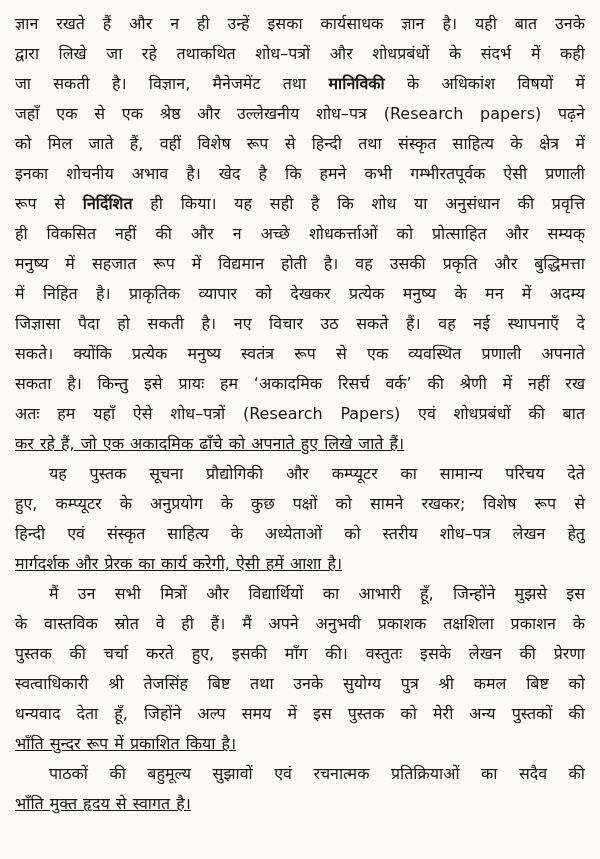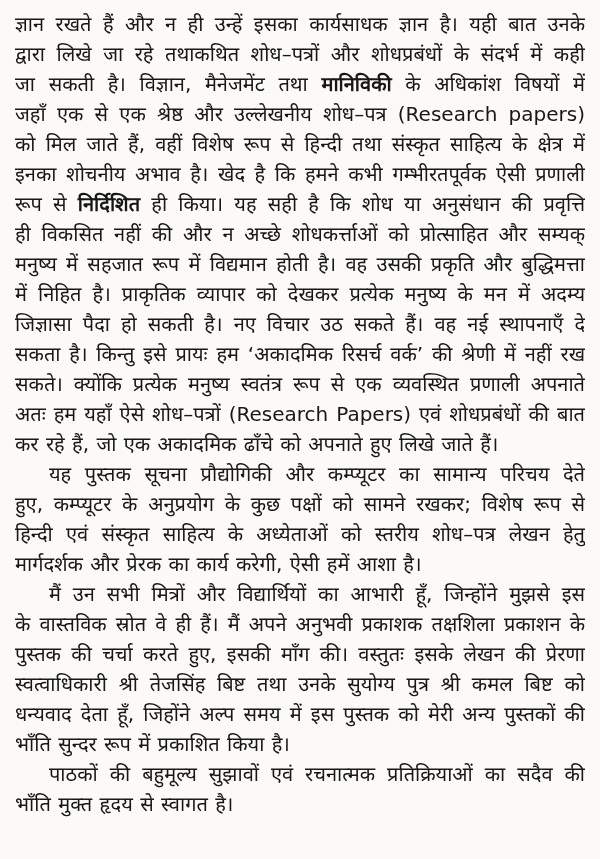--- a/index.html
+++ b/index.html
@@ -11,35 +11,36 @@
     height: 859px;
     background: #fbfaf7;
     overflow: hidden;
   }
   .page {
     box-sizing: border-box;
     width: 600px;
     height: 859px;
     padding: 9px 15px 0 15px;
     font-family: "DejaVu Sans", "Liberation Sans", sans-serif;
-    font-size: 20px;
+    font-size: 16px;
     line-height: 30px;
     color: #171717;
     -webkit-font-smoothing: antialiased;
   }
   .ln {
     height: 30px;
     overflow: hidden;
     text-align: justify;
     text-align-last: justify;
     word-spacing: 1px;
   }
   .ln.pe {          
     text-align: center;
     text-align-last: left;
+    text-decoration: underline;
   }
   .ln.pi {          
     padding-left: 34px;
   }
   .b {
     font-weight: 700;
     margin-top: 21px;
   }
 </style>
 </head>
@@ -50,22 +51,22 @@
   <div class="ln"><span>द्वारा लिखे जा रहे तथाकथित शोध–पत्रों और शोधप्रबंधों के संदर्भ में कही</span></div>
   <div class="ln"><span>जा सकती है। विज्ञान, मैनेजमेंट तथा </span><span class="b">मानिविकी</span><span> के अधिकांश विषयों में</span></div>
   <div class="ln"><span>जहाँ एक से एक श्रेष्ठ और उल्लेखनीय शोध–पत्र (Research papers) पढ़ने</span></div>
   <div class="ln"><span>को मिल जाते हैं, वहीं विशेष रूप से हिन्दी तथा संस्कृत साहित्य के क्षेत्र में</span></div>
   <div class="ln"><span>इनका शोचनीय अभाव है। खेद है कि हमने कभी गम्भीरतपूर्वक ऐसी प्रणाली</span></div>
   <div class="ln"><span>रूप से </span><span class="b">निर्दिशित</span><span> ही किया। यह सही है कि शोध या अनुसंधान की प्रवृत्ति</span></div>
   <div class="ln"><span>ही विकसित नहीं की और न अच्छे शोधकर्त्ताओं को प्रोत्साहित और सम्यक्</span></div>
   <div class="ln"><span>मनुष्य में सहजात रूप में विद्यमान होती है। वह उसकी प्रकृति और बुद्धिमत्ता</span></div>
   <div class="ln"><span>में निहित है। प्राकृतिक व्यापार को देखकर प्रत्येक मनुष्य के मन में अदम्य</span></div>
   <div class="ln"><span>जिज्ञासा पैदा हो सकती है। नए विचार उठ सकते हैं। वह नई स्थापनाएँ दे</span></div>
+  <div class="ln"><span>सकते। क्योंकि प्रत्येक मनुष्य स्वतंत्र रूप से एक व्यवस्थित प्रणाली अपनाते</span></div>
   <div class="ln"><span>सकता है। किन्तु इसे प्रायः हम ‘अकादमिक रिसर्च वर्क’ की श्रेणी में नहीं रख</span></div>
-  <div class="ln"><span>सकते। क्योंकि प्रत्येक मनुष्य स्वतंत्र रूप से एक व्यवस्थित प्रणाली अपनाते</span></div>
   <div class="ln"><span>अतः हम यहाँ ऐसे शोध–पत्रों (Research Papers) एवं शोधप्रबंधों की बात</span></div>
   <div class="ln pe"><span>कर रहे हैं, जो एक अकादमिक ढाँचे को अपनाते हुए लिखे जाते हैं।</span></div>
   <div class="ln pi"><span>यह पुस्तक सूचना प्रौद्योगिकी और कम्प्यूटर का सामान्य परिचय देते</span></div>
   <div class="ln"><span>हुए, कम्प्यूटर के अनुप्रयोग के कुछ पक्षों को सामने रखकर; विशेष रूप से</span></div>
   <div class="ln"><span>हिन्दी एवं संस्कृत साहित्य के अध्येताओं को स्तरीय शोध–पत्र लेखन हेतु</span></div>
   <div class="ln pe"><span>मार्गदर्शक और प्रेरक का कार्य करेगी, ऐसी हमें आशा है।</span></div>
   <div class="ln pi"><span>मैं उन सभी मित्रों और विद्यार्थियों का आभारी हूँ, जिन्होंने मुझसे इस</span></div>
   <div class="ln"><span>के वास्तविक स्रोत वे ही हैं। मैं अपने अनुभवी प्रकाशक तक्षशिला प्रकाशन के</span></div>
   <div class="ln"><span>पुस्तक की चर्चा करते हुए, इसकी माँग की। वस्तुतः इसके लेखन की प्रेरणा</span></div>
   <div class="ln"><span>स्वत्वाधिकारी श्री तेजसिंह बिष्ट तथा उनके सुयोग्य पुत्र श्री कमल बिष्ट को</span></div>

